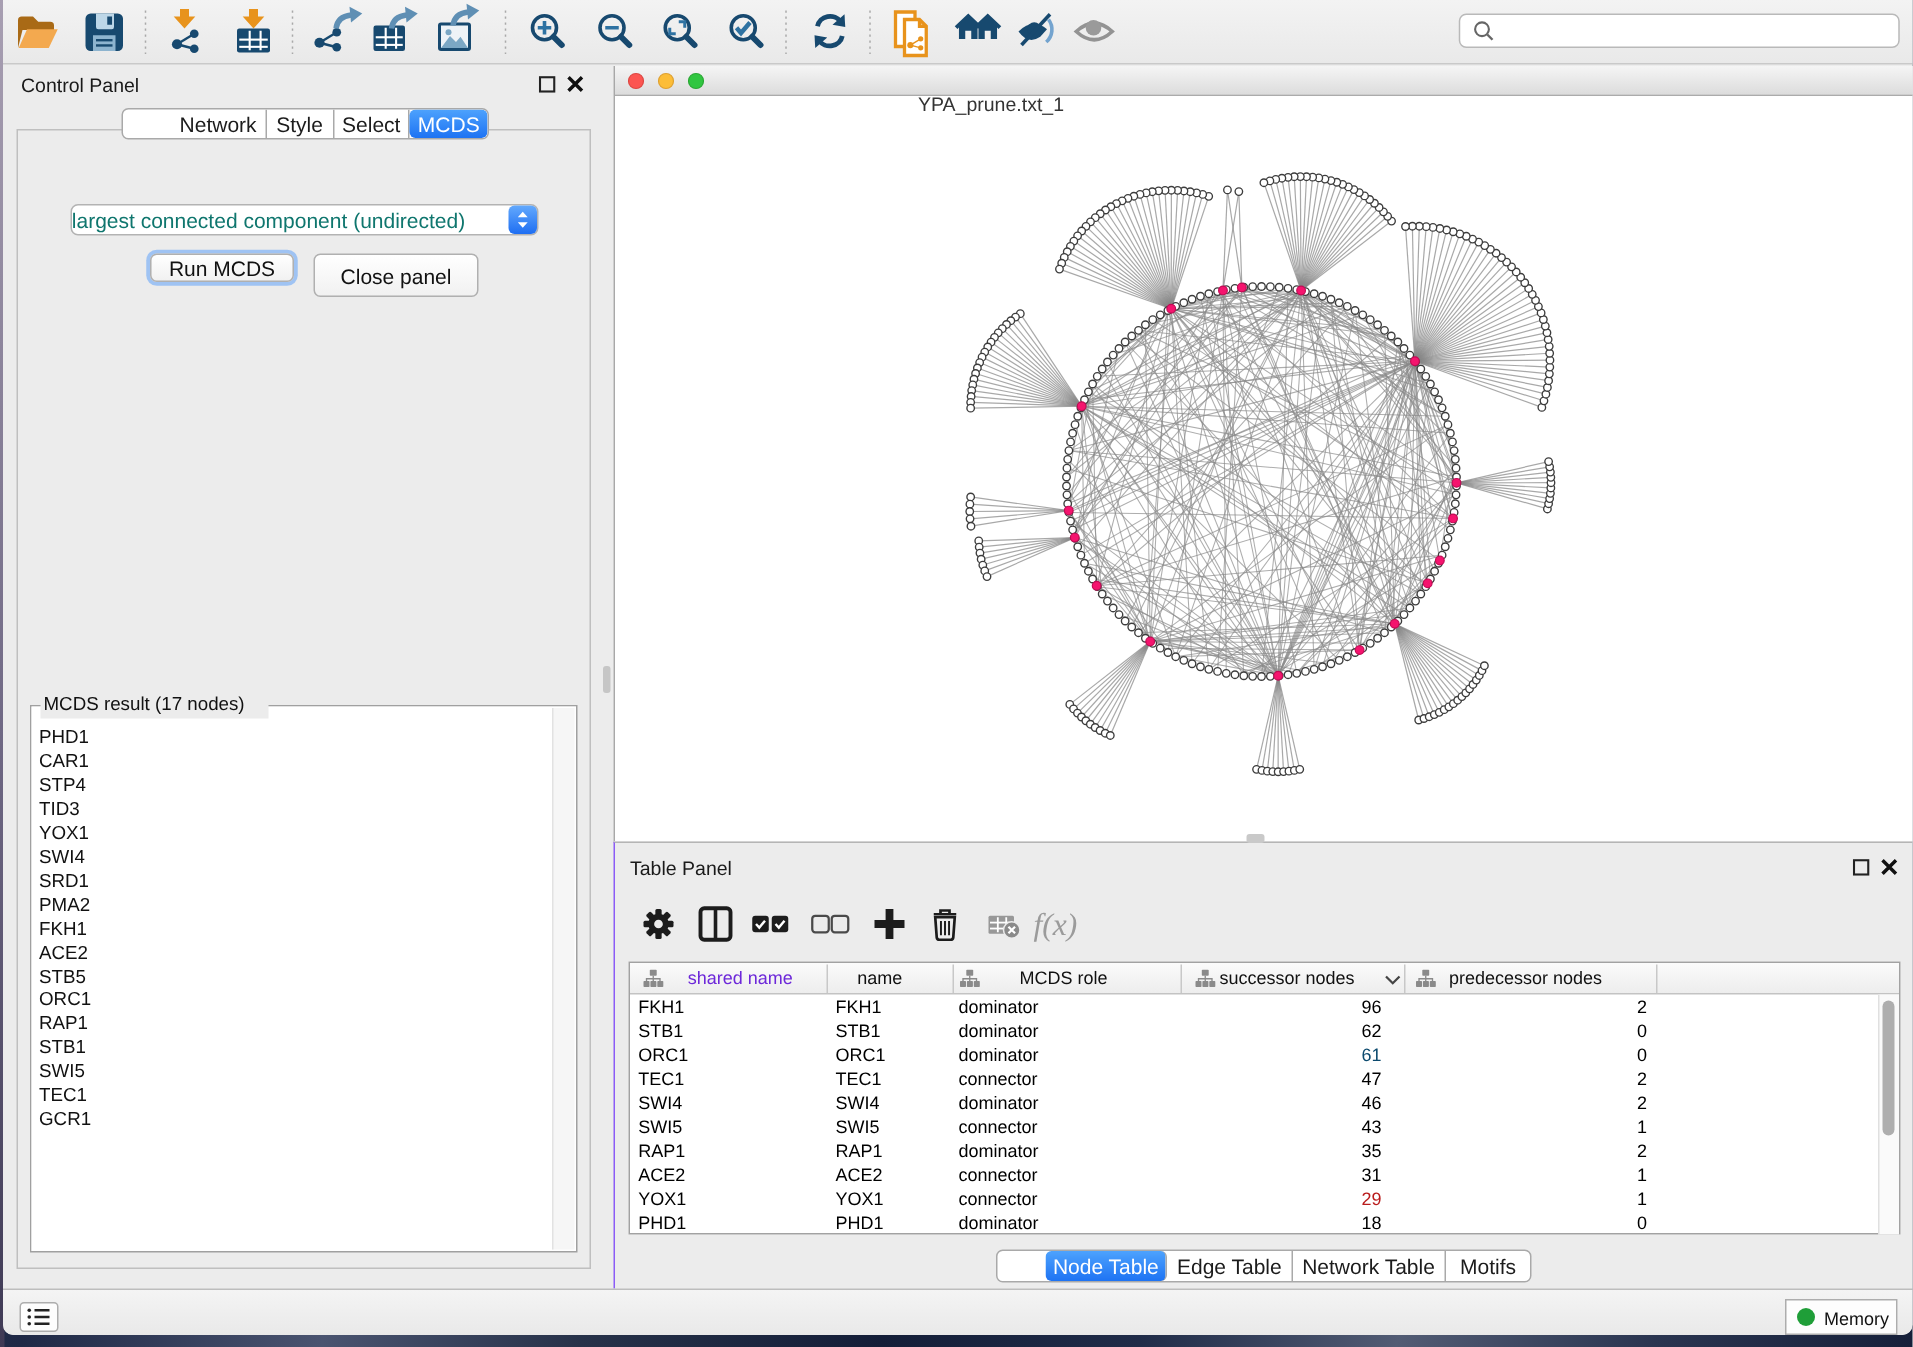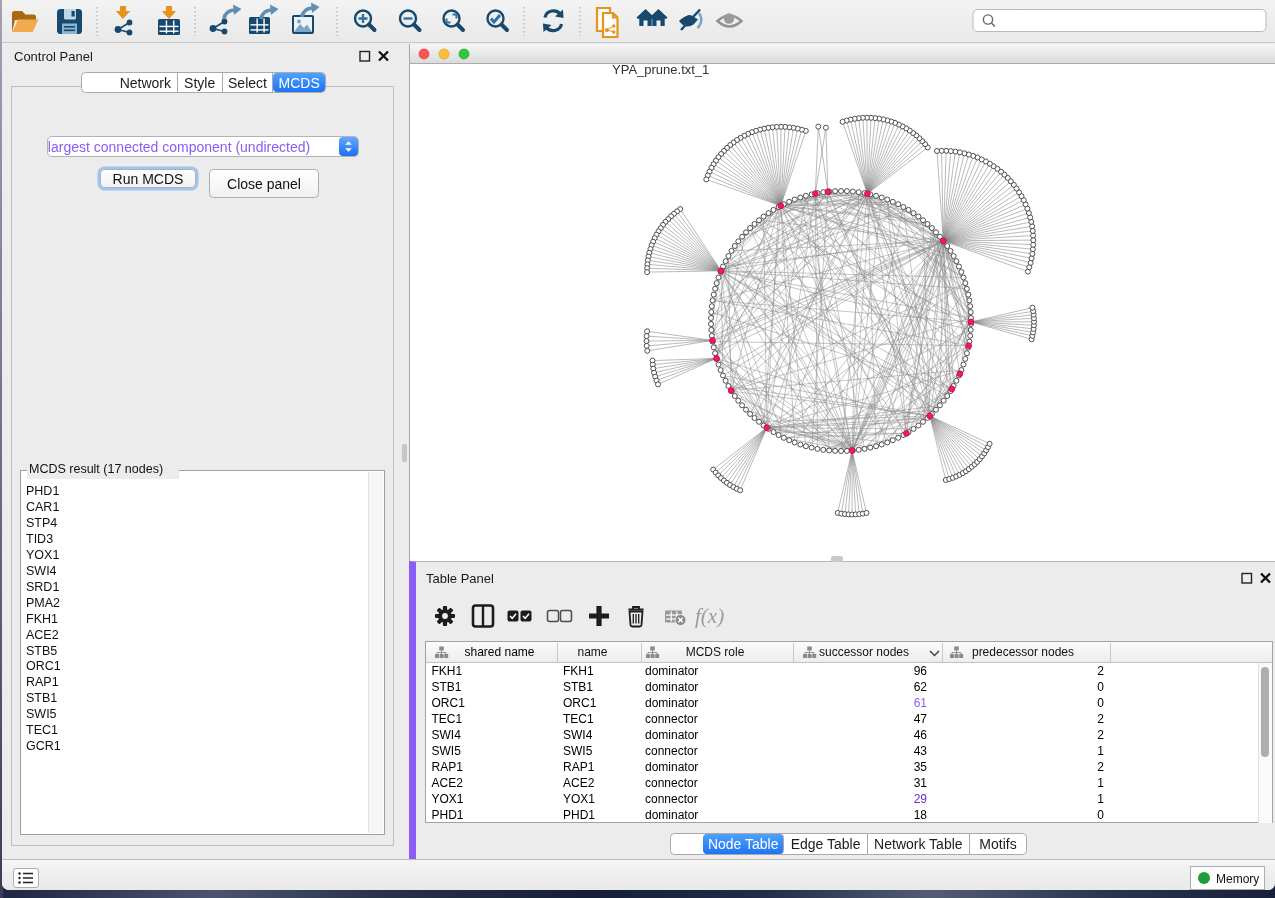--- a/index.html
+++ b/index.html
@@ -16,21 +16,21 @@
   border:1px solid #bfbfbf; background:#ececec; }
 .seg { position:absolute; background:#fff; border:1px solid #a9a9a9; border-radius:4.5px; display:flex; overflow:hidden;padding-left:32px;}
 .seg div { font-size:14px; color:#1c1c1c; text-align:center; border-right:1px solid #a9a9a9;
   display:flex; align-items:center; justify-content:center; }
 .seg div:last-child { border-right:none; }
 .seg .sel { background:linear-gradient(#4da2fd,#1e73f3); color:#fff; border-radius:4px; }
 #netwin { left:407px; top:44px; width:868px; height:517px; background:#fff; border-left:1px solid #a8a8a8;}
 #nettitle { left:0; top:0; width:868px; height:20px;
   background:linear-gradient(#f5f5f5,#dcdcdc); border-bottom:1px solid #ababab;
   font-size:13px; color:#333; }
-#tpanel { left:407px; top:561px; width:866px; height:298px; background:#ececec; border-left:7px solid #8b5cf6; border-top:1px solid #b5b5b5;}
+#tpanel { left:407px; top:561px; width:866px; height:298px; background:#ececec; border-left:1px solid #8b5cf6; border-top:1px solid #b5b5b5;}
 .btn { position:absolute; background:linear-gradient(#ffffff,#f1f1f1); border:1px solid #b0b0b0;
   border-radius:4.5px; font-size:14px; color:#111; display:flex; align-items:center; justify-content:center; }
 #statusbar { left:0; top:859px; width:1273px; height:31px; background:linear-gradient(#f4f4f4,#e9e9e9);
   border-top:1px solid #bdbdbd; }
 </style></head><body>
 <div class="abs" style="left:0; top:0; width:2.5px; height:898px; background:linear-gradient(#a89fb2,#6f6884 55%,#3f3a55);"></div>
 <div id="win">
     <div class="abs" id="toolbar"><svg width="1273" height="43" viewBox="0 0 1273 43">
         <line x1="95" y1="7" x2="95" y2="36" stroke="#a9a9a9" stroke-width="1" stroke-dasharray="1.5,2.5"></line>
         <line x1="193" y1="7" x2="193" y2="36" stroke="#a9a9a9" stroke-width="1" stroke-dasharray="1.5,2.5"></line>
@@ -132,21 +132,21 @@
         <path d="M20 1.5 L29 10.5 M29 1.5 L20 10.5" stroke="#111" stroke-width="2.3"></path>
       </svg>
       <div class="abs" id="cp-area"></div>
       <div class="seg" style="left:79px; top:28px; width:245px; height:21px;">
         <div style="width:74px;">Network</div>
         <div style="width:52px;">Style</div>
         <div style="width:59px;">Select</div>
         <div class="sel" style="width:60px;">MCDS</div>
       </div>
       <div class="abs" style="left:45px; top:92px; width:312px; height:21px; background:#fff; border:1px solid #b3b3b3; border-radius:5px;"></div>
-      <div class="abs" style="left:45px; top:92px; width:264px; height:21px; font-size:14px; color:#8b5cf6;display:flex; align-items:center; justify-content:center;">largest connected component (undirected)</div>
+      <div class="abs" style="left:45px; top:92px; width:264px; height:21px; font-size:14px; color:#0f766e;display:flex; align-items:center; justify-content:center;">largest connected component (undirected)</div>
       <div class="abs" style="left:337px; top:93px; width:19px; height:19px; border-radius:4px;background:linear-gradient(#63a9fd,#1e6ef2);"></div>
       <svg class="abs" style="left:337px; top:93px;" width="19" height="19">
         <path d="M6.2 7.8 L9.5 4.2 L12.8 7.8 Z" fill="#fff"></path>
         <path d="M6.2 11.2 L9.5 14.8 L12.8 11.2 Z" fill="#fff"></path>
       </svg>
       <div class="btn" style="left:98px; top:125px; width:96px; height:19px;box-shadow:0 0 0 2.5px rgba(140,185,245,0.8);">Run MCDS</div>
       <div class="btn" style="left:207px; top:125px; width:110px; height:29px;">Close panel</div>
       <div class="abs" style="left:18px; top:426px; width:365px; height:365px; border:1px solid #a0a0a0;"></div>
       <div class="abs" style="left:19px; top:427px; width:363px; height:363px; background:#fff;"></div>
       <div class="abs" style="left:366px; top:428px; width:15px; height:361px; background:#f6f6f6; border-left:1px solid #e2e2e2;"></div>
@@ -1002,39 +1002,39 @@
         <path d="M384.5 8.5 v2 M380 12.0 v-1.5 h9 v1.5 M384.5 10.5 v1.5" stroke="#8a8a8a" stroke-width="0.9" fill="none"></path>
         <g fill="#8a8a8a">
           <rect x="529.2" y="4.5" width="4.6" height="4" rx="0.5"></rect>
           <rect x="525" y="12.0" width="4" height="4" rx="0.5"></rect>
           <rect x="529.6" y="12.0" width="4" height="4" rx="0.5"></rect>
           <rect x="534.2" y="12.0" width="4" height="4" rx="0.5"></rect>
         </g>
         <path d="M531.5 8.5 v2 M527 12.0 v-1.5 h9 v1.5 M531.5 10.5 v1.5" stroke="#8a8a8a" stroke-width="0.9" fill="none"></path>
         <path d="M505 9 l4.5 4.5 l4.5 -4.5" stroke="#444" stroke-width="1.5" fill="none"></path>
       </svg>
-      <div class="abs" style="left:3.5px; top:83px; width:160px; text-align:center; font-size:12px; color:#000000;">shared name</div>
+      <div class="abs" style="left:3.5px; top:83px; width:160px; text-align:center; font-size:12px; color:#6d28d9;">shared name</div>
       <div class="abs" style="left:96.5px; top:83px; width:160px; text-align:center; font-size:12px; color:#111;">name</div>
       <div class="abs" style="left:219.0px; top:83px; width:160px; text-align:center; font-size:12px; color:#111;">MCDS role</div>
       <div class="abs" style="left:368.0px; top:83px; width:160px; text-align:center; font-size:12px; color:#111;">successor nodes</div>
       <div class="abs" style="left:527.0px; top:83px; width:160px; text-align:center; font-size:12px; color:#111;">predecessor nodes</div>
       <div class="abs" style="left:15.5px; top:102px; font-size:12px; color:#000;">FKH1</div>
       <div class="abs" style="left:147px; top:102px; font-size:12px; color:#000;">FKH1</div>
       <div class="abs" style="left:229px; top:102px; font-size:12px; color:#000;">dominator</div>
       <div class="abs" style="left:411px; top:102px; width:100px; text-align:right; font-size:12px; color:#000;">96</div>
       <div class="abs" style="left:588px; top:102px; width:100px; text-align:right; font-size:12px; color:#000;">2</div>
       <div class="abs" style="left:15.5px; top:118px; font-size:12px; color:#000;">STB1</div>
       <div class="abs" style="left:147px; top:118px; font-size:12px; color:#000;">STB1</div>
       <div class="abs" style="left:229px; top:118px; font-size:12px; color:#000;">dominator</div>
       <div class="abs" style="left:411px; top:118px; width:100px; text-align:right; font-size:12px; color:#000;">62</div>
       <div class="abs" style="left:588px; top:118px; width:100px; text-align:right; font-size:12px; color:#000;">0</div>
       <div class="abs" style="left:15.5px; top:134px; font-size:12px; color:#000;">ORC1</div>
       <div class="abs" style="left:147px; top:134px; font-size:12px; color:#000;">ORC1</div>
       <div class="abs" style="left:229px; top:134px; font-size:12px; color:#000;">dominator</div>
-      <div class="abs" style="left:411px; top:134px; width:100px; text-align:right; font-size:12px; color:#8b5cf6;">61</div>
+      <div class="abs" style="left:411px; top:134px; width:100px; text-align:right; font-size:12px; color:#0c4a6e;">61</div>
       <div class="abs" style="left:588px; top:134px; width:100px; text-align:right; font-size:12px; color:#000;">0</div>
       <div class="abs" style="left:15.5px; top:150px; font-size:12px; color:#000;">TEC1</div>
       <div class="abs" style="left:147px; top:150px; font-size:12px; color:#000;">TEC1</div>
       <div class="abs" style="left:229px; top:150px; font-size:12px; color:#000;">connector</div>
       <div class="abs" style="left:411px; top:150px; width:100px; text-align:right; font-size:12px; color:#000;">47</div>
       <div class="abs" style="left:588px; top:150px; width:100px; text-align:right; font-size:12px; color:#000;">2</div>
       <div class="abs" style="left:15.5px; top:166px; font-size:12px; color:#000;">SWI4</div>
       <div class="abs" style="left:147px; top:166px; font-size:12px; color:#000;">SWI4</div>
       <div class="abs" style="left:229px; top:166px; font-size:12px; color:#000;">dominator</div>
       <div class="abs" style="left:411px; top:166px; width:100px; text-align:right; font-size:12px; color:#000;">46</div>
@@ -1050,21 +1050,21 @@
       <div class="abs" style="left:411px; top:198px; width:100px; text-align:right; font-size:12px; color:#000;">35</div>
       <div class="abs" style="left:588px; top:198px; width:100px; text-align:right; font-size:12px; color:#000;">2</div>
       <div class="abs" style="left:15.5px; top:214px; font-size:12px; color:#000;">ACE2</div>
       <div class="abs" style="left:147px; top:214px; font-size:12px; color:#000;">ACE2</div>
       <div class="abs" style="left:229px; top:214px; font-size:12px; color:#000;">connector</div>
       <div class="abs" style="left:411px; top:214px; width:100px; text-align:right; font-size:12px; color:#000;">31</div>
       <div class="abs" style="left:588px; top:214px; width:100px; text-align:right; font-size:12px; color:#000;">1</div>
       <div class="abs" style="left:15.5px; top:230px; font-size:12px; color:#000;">YOX1</div>
       <div class="abs" style="left:147px; top:230px; font-size:12px; color:#000;">YOX1</div>
       <div class="abs" style="left:229px; top:230px; font-size:12px; color:#000;">connector</div>
-      <div class="abs" style="left:411px; top:230px; width:100px; text-align:right; font-size:12px; color:#6d28d9;">29</div>
+      <div class="abs" style="left:411px; top:230px; width:100px; text-align:right; font-size:12px; color:#b91c1c;">29</div>
       <div class="abs" style="left:588px; top:230px; width:100px; text-align:right; font-size:12px; color:#000;">1</div>
       <div class="abs" style="left:15.5px; top:246px; font-size:12px; color:#000;">PHD1</div>
       <div class="abs" style="left:147px; top:246px; font-size:12px; color:#000;">PHD1</div>
       <div class="abs" style="left:229px; top:246px; font-size:12px; color:#000;">dominator</div>
       <div class="abs" style="left:411px; top:246px; width:100px; text-align:right; font-size:12px; color:#000;">18</div>
       <div class="abs" style="left:588px; top:246px; width:100px; text-align:right; font-size:12px; color:#000;">0</div>
       <div class="abs" style="left:842px; top:101px; width:14px; height:160px; background:#fafafa; border-left:1px solid #e0e0e0;"></div>
       <div class="abs" style="left:844.5px; top:105px; width:8px; height:90px; background:#aeaeae; border-radius:4px;"></div>
       <div class="seg" style="left:254px; top:271px; width:357px; height:22px;">
         <div class="sel" style="width:90px;">Node Table</div>

